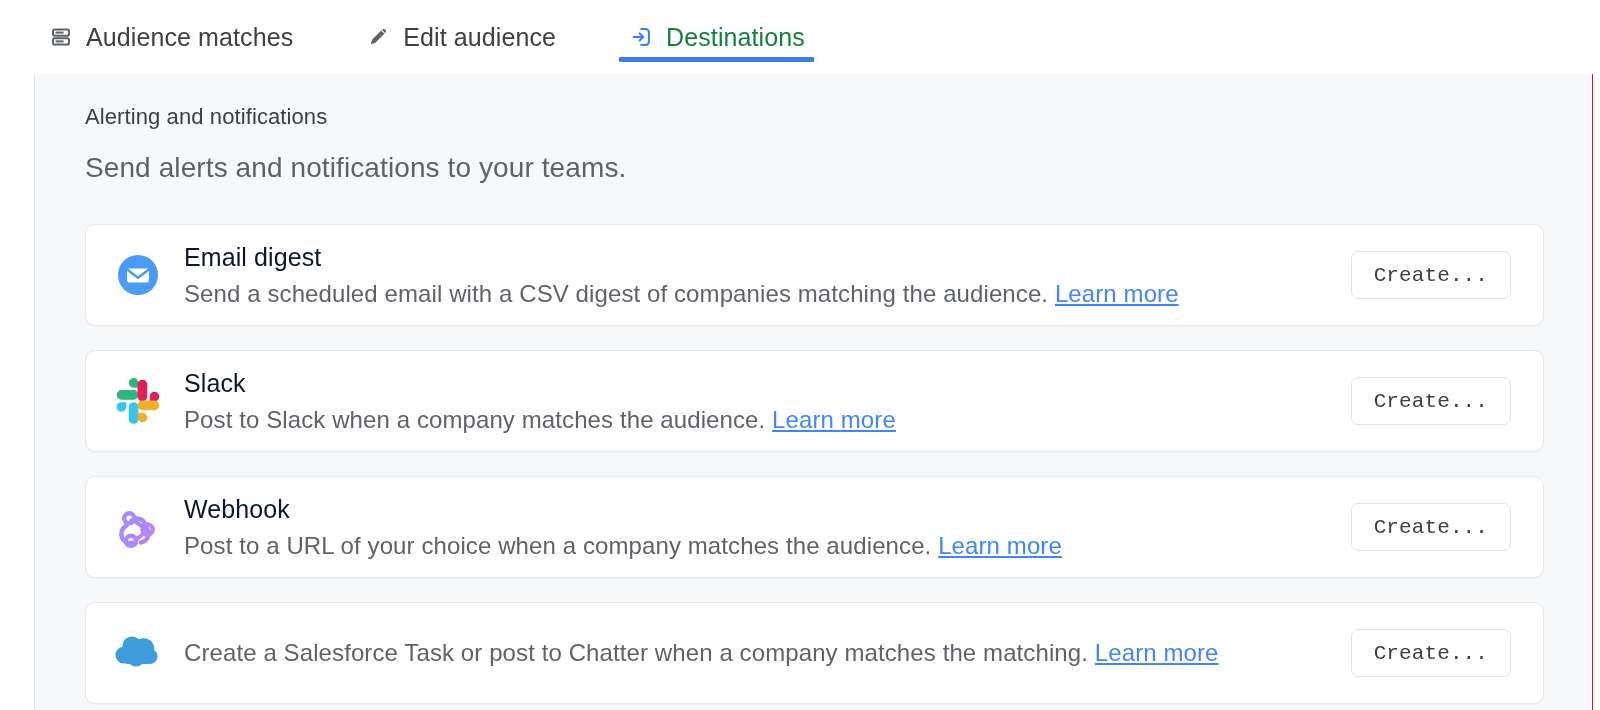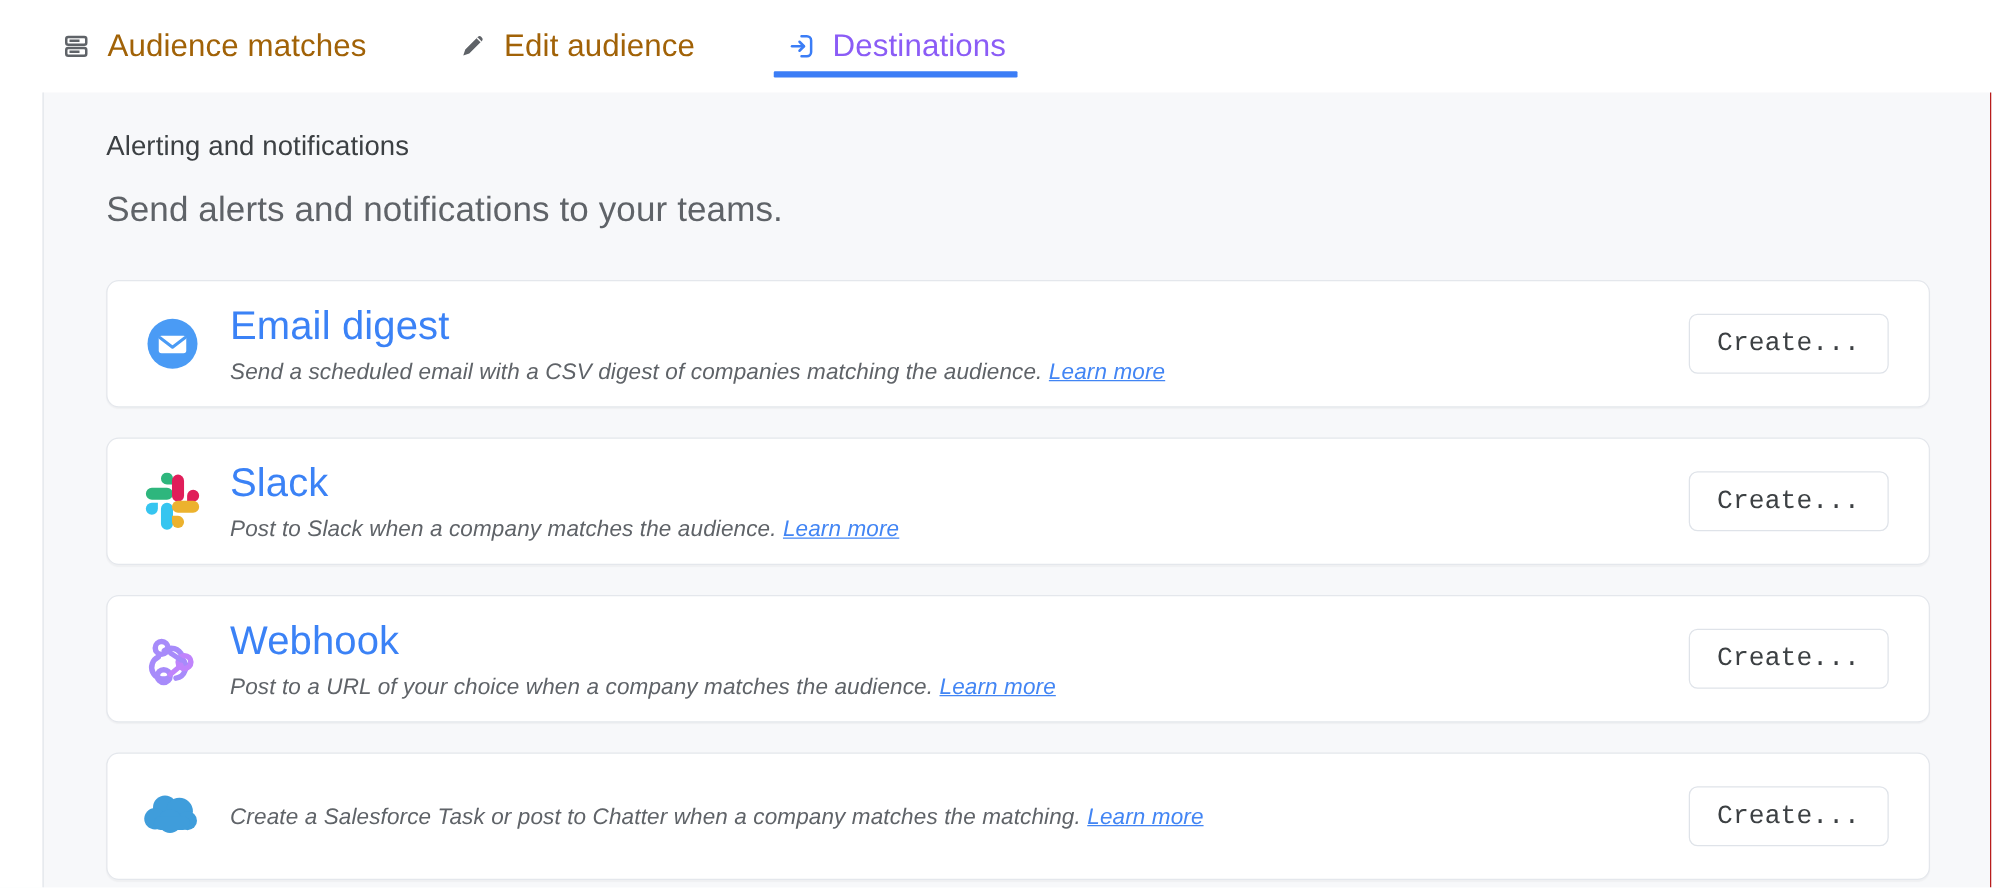--- a/index.html
+++ b/index.html
@@ -29,27 +29,27 @@
     gap: 12px;
     height: 74px;
     padding: 0 12px;
     cursor: pointer;
     position: relative;
     user-select: none;
   }
 
   .tab-label {
     font-size: 25px;
-    color: #a16207;
+    color: #404040;
     letter-spacing: 0.1px;
     line-height: 1;
     white-space: nowrap;
   }
 
-  .tab.active .tab-label { color: #8b5cf6; }
+  .tab.active .tab-label { color: #15803d; }
 
   .tab .underline {
     position: absolute;
     left: 3px;
     right: 3px;
     bottom: 12px;
     height: 5px;
     border-radius: 1px;
     background: transparent;
   }
@@ -114,34 +114,33 @@
     display: flex;
     align-items: center;
     justify-content: center;
     margin-right: 18px;
   }
   .card-icon svg { display: block; }
 
   .card-text { flex: 1 1 auto; min-width: 0; }
 
   .card-title {
-    font-size: 32px;
-    color: #3b82f6;
+    font-size: 25px;
+    color: #0f172a;
     line-height: 1.2;
     margin-bottom: 7px;
     letter-spacing: 0.1px;
   }
 
   .card-desc {
-    font-size: 18px;
+    font-size: 24px;
     color: #5f6368;
     letter-spacing: 0.1px;
     line-height: 1.25;
     white-space: nowrap;
-    font-style: italic;
   }
 
   .learn-more {
     color: #4285f4;
     text-decoration: underline;
     cursor: pointer;
   }
 
   .create-btn {
     flex: 0 0 auto;

